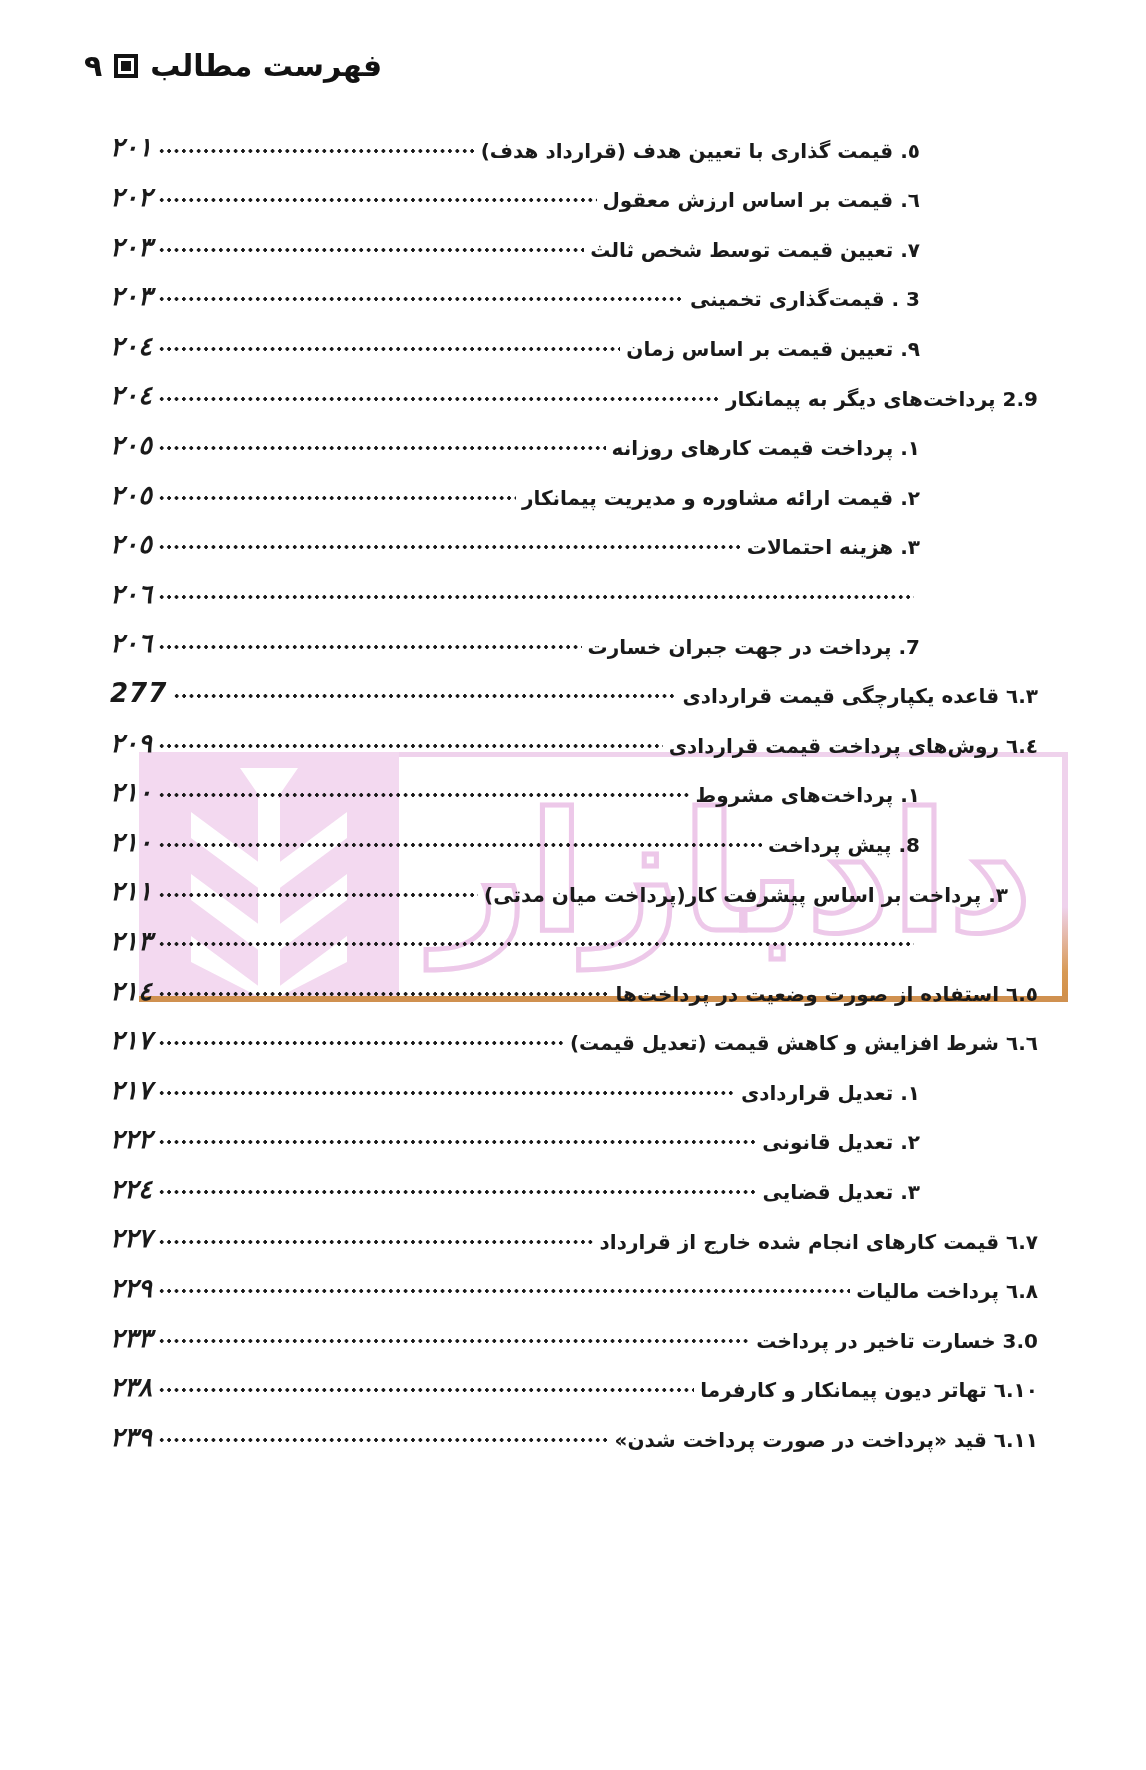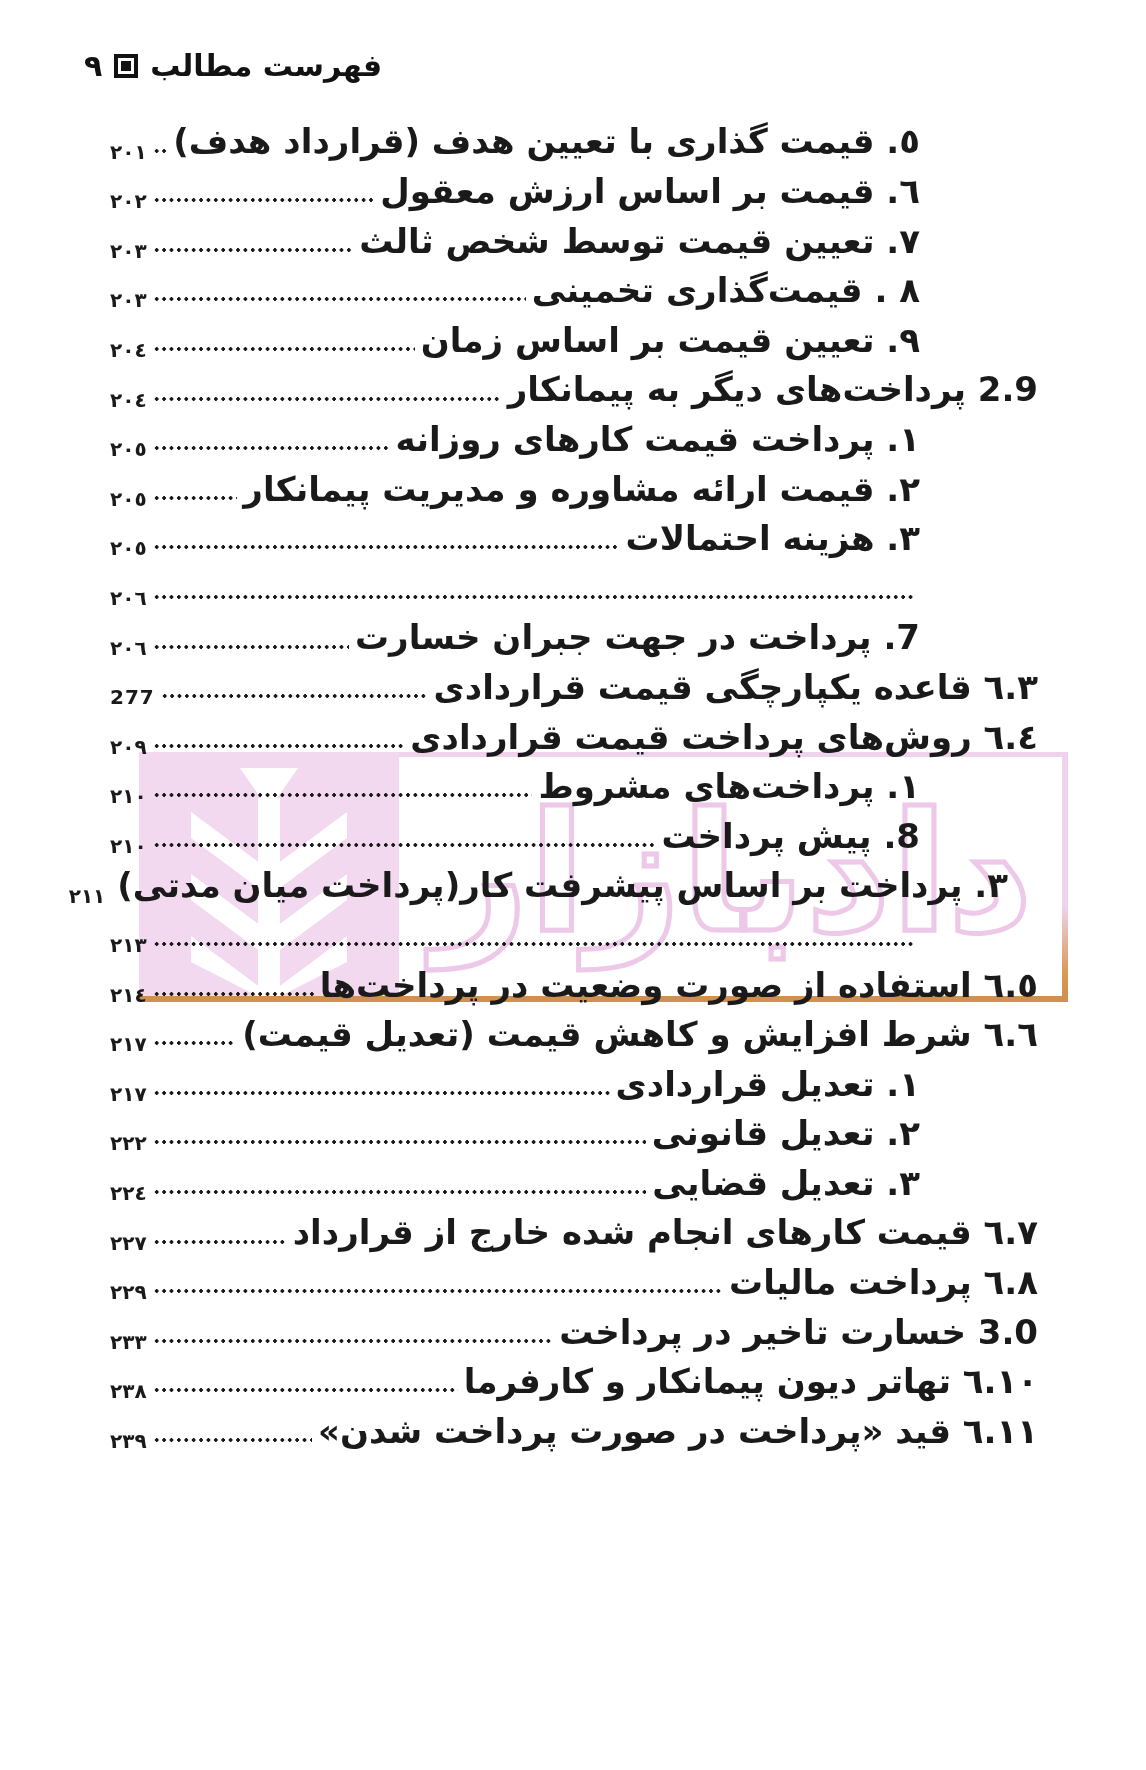--- a/index.html
+++ b/index.html
@@ -27,27 +27,27 @@
   .wm-word svg{display:block;width:100%;height:100%;}
   .wm-word text{
     font-family:"DejaVu Sans",sans-serif;font-weight:bold;
     fill:#ffffff;stroke:#edc8e9;stroke-width:5px;direction:rtl;
   }
   
   .toc{position:absolute;top:114px;right:108px;left:110px;direction:rtl;z-index:2;}
   .row{display:flex;align-items:flex-end;height:49.6px;font-weight:bold;color:#1a1a1a;}
   .row.lvl2{padding-right:118px;}
   .row.lvl2w{padding-right:30px;}
-  .title{font-size:34px;line-height:1.3;white-space:nowrap;}
+  .title{font-size:20px;line-height:1.3;white-space:nowrap;}
   .leader{
     flex:1 1 auto;height:12px;margin:0 6px 7px 6px;
     background-image:radial-gradient(circle,#191919 1.6px,transparent 2px);
     background-size:7.4px 12px;background-repeat:repeat-x;background-position:0 100%;
   }
-  .num{font-size:20px;line-height:1.2;letter-spacing:1px;}
+  .num{font-size:26px;line-height:1.2;letter-spacing:1px;font-style:italic;}
 </style>
 </head>
 <body>
 
 <div class="page">
 
   <div class="watermark">
     <div class="wm-top"></div>
     <div class="wm-square">
       <svg viewBox="0 0 260 250" aria-hidden="true">
@@ -91,21 +91,21 @@
         <span class="title">٦. قیمت بر اساس ارزش معقول</span>
         <span class="leader"></span>
         <span class="num">٢٠٢</span>
       </div>
       <div class="row lvl2">
         <span class="title">٧. تعیین قیمت توسط شخص ثالث</span>
         <span class="leader"></span>
         <span class="num">٢٠٣</span>
       </div>
       <div class="row lvl2">
-        <span class="title">٨ . قیمت‌گذاری تخمینی</span>
+        <span class="title">3 . قیمت‌گذاری تخمینی</span>
         <span class="leader"></span>
         <span class="num">٢٠٣</span>
       </div>
       <div class="row lvl2">
         <span class="title">٩. تعیین قیمت بر اساس زمان</span>
         <span class="leader"></span>
         <span class="num">٢٠٤</span>
       </div>
       <div class="row lvl1">
         <span class="title">2.9 پرداخت‌های دیگر به پیمانکار</span>

